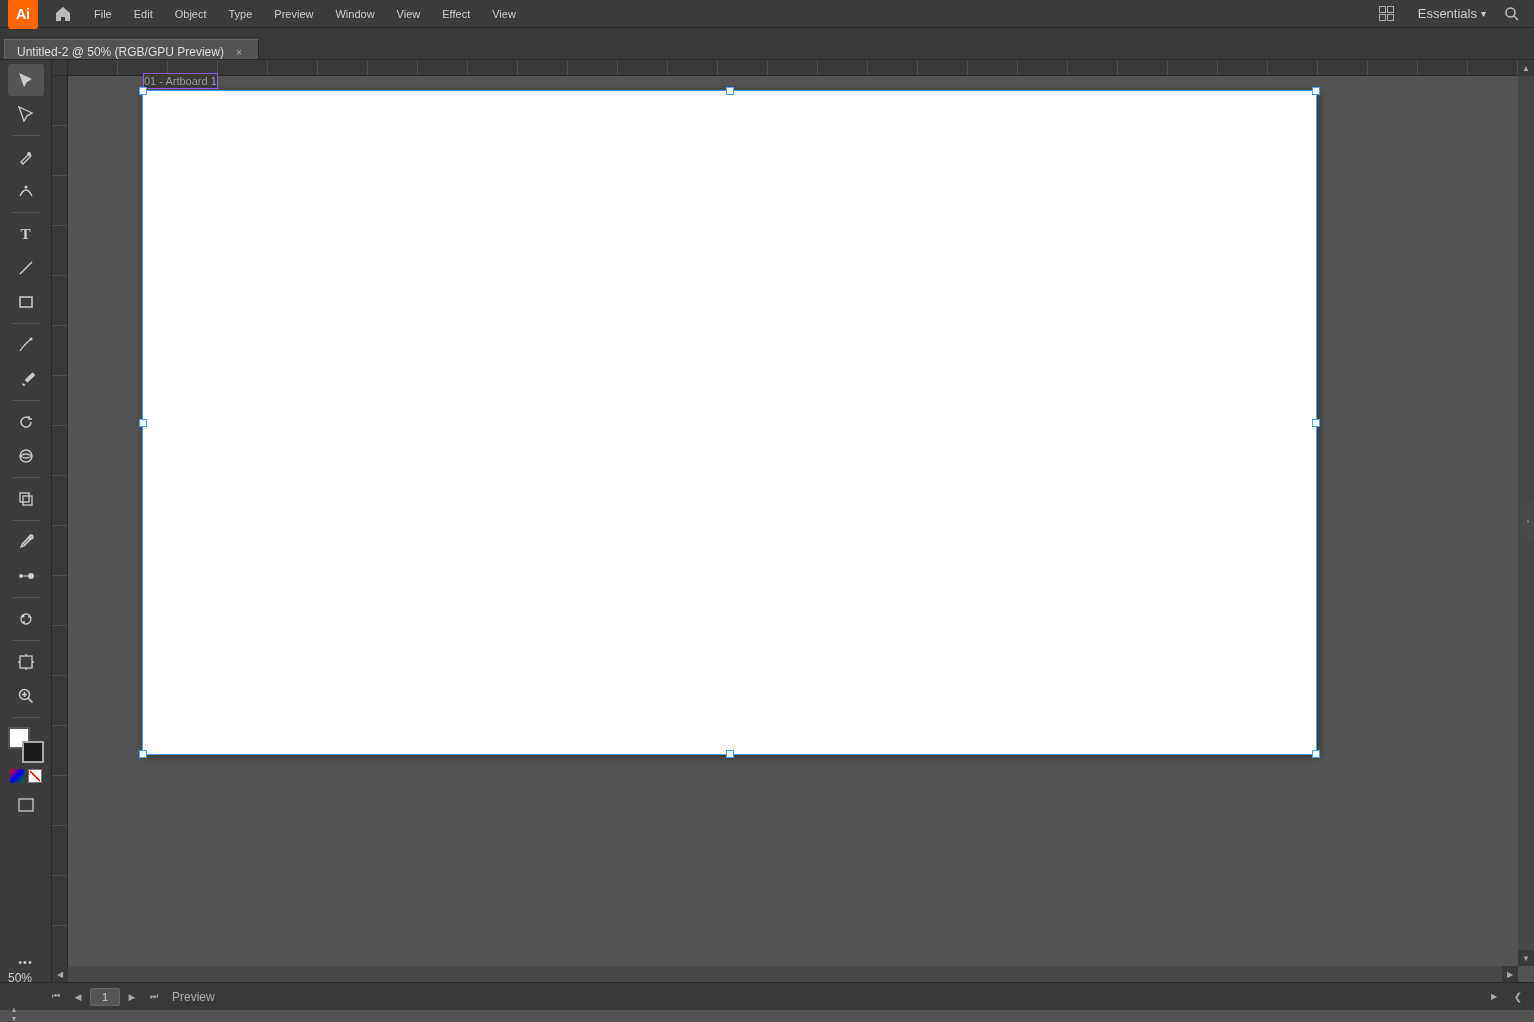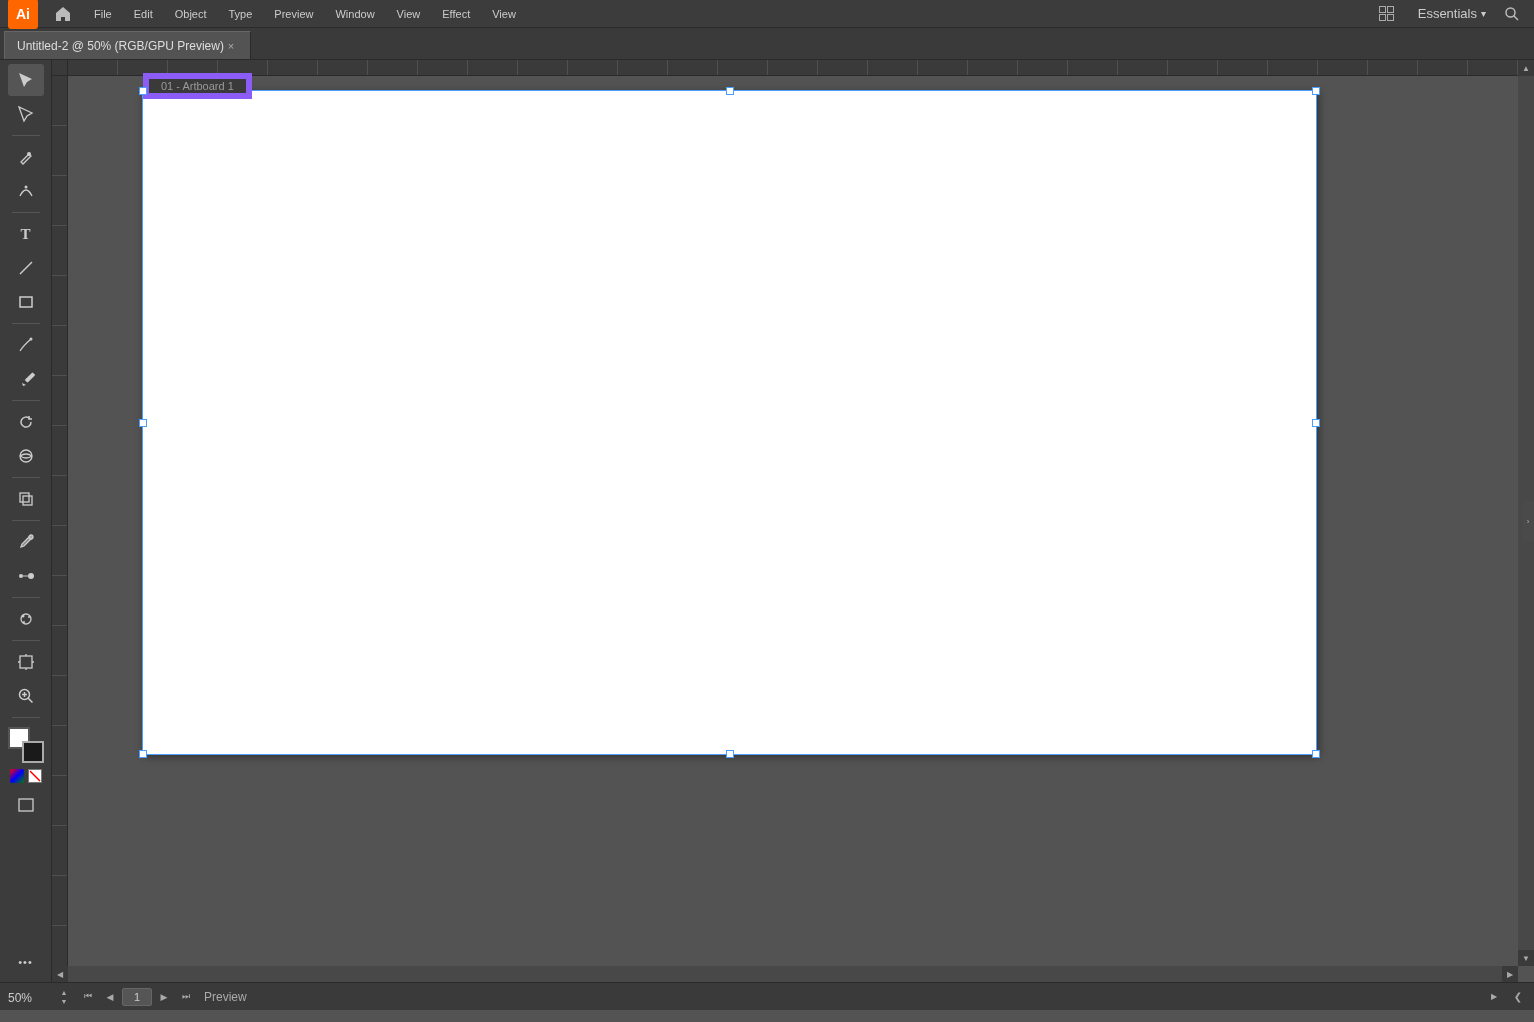--- a/index.html
+++ b/index.html
@@ -107,31 +107,32 @@
     #tab-bar {
       width: 100%;
       height: 32px;
       background: #3a3a3a;
       display: flex;
       align-items: flex-end;
       border-bottom: 1px solid #2a2a2a;
     }
 
     .tab {
-      height: 28px;
-      display: flex;
-      align-items: center;
+      height: 20px;
+      display: flex;
+      align-items: flex-end;
       padding: 0 12px;
       background: #535353;
       color: #ddd;
       font-size: 12px;
       cursor: pointer;
       border-right: 1px solid #2a2a2a;
       border-top: 1px solid #666;
       border-left: 1px solid #666;
+      gap: 8px;
       margin-left: 4px;
     }
 
     .tab-close {
       width: 14px;
       height: 14px;
       display: flex;
       align-items: center;
       justify-content: center;
       font-size: 11px;
@@ -274,22 +275,22 @@
       box-shadow: 2px 2px 8px rgba(0,0,0,0.4);
     }
 
     .artboard-label {
       position: absolute;
       top: -18px;
       left: 0;
       font-size: 11px;
       color: #999;
       background: #3a3a3a;
-      padding: 1px 12px;
-      border: 6px solid #8b5cf6;
+      padding: 1px 0;
+      border: 1px solid #8b5cf6;
     }
 
     
     .handle {
       position: absolute;
       width: 8px;
       height: 8px;
       background: white;
       border: 1.5px solid #4a9eff;
     }
@@ -354,22 +355,23 @@
       align-items: center;
       padding: 0 8px;
       border-top: 1px solid #2a2a2a;
       gap: 8px;
       font-size: 12px;
       color: #aaa;
     }
 
     .zoom-controls {
       display: flex;
-      align-items: flex-end;
+      align-items: flex-start;
       gap: 20px;
+      flex-direction: column;
     }
 
     .zoom-value {
       color: #ccc;
       min-width: 30px;
     }
 
     .nav-arrows {
       display: flex;
       align-items: center;

